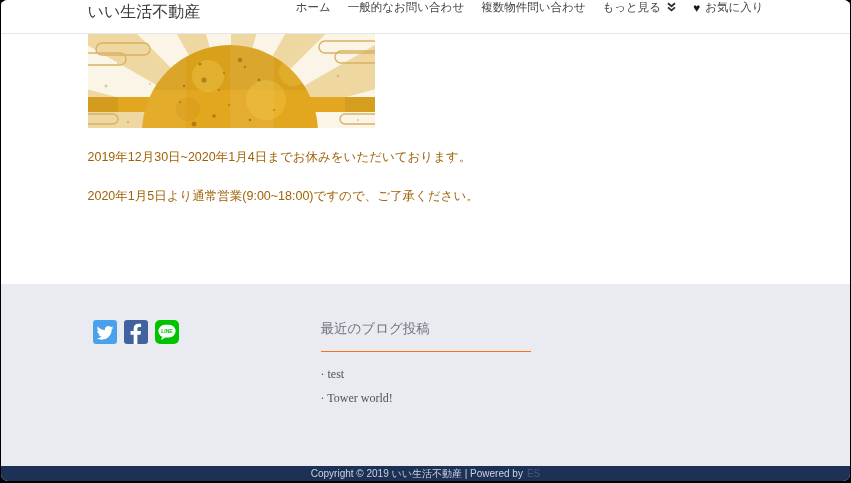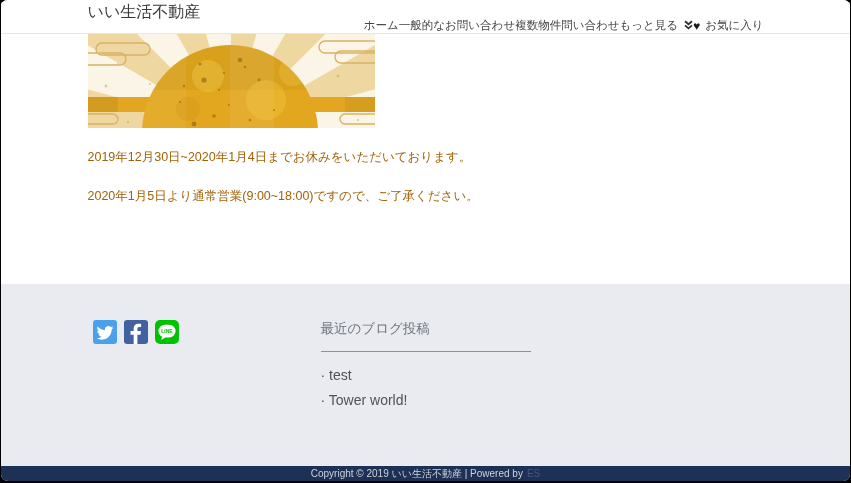--- a/index.html
+++ b/index.html
@@ -12,41 +12,41 @@
   .window { position:relative; width:851px; height:483px; background:#000; border-radius:8px; overflow:hidden; }
   .page { position:absolute; top:0; left:1px; right:1px; bottom:2px; background:#fff;
           border-radius:2px 2px 7px 7px; overflow:hidden; display:flex; flex-direction:column; }
 
   
   .site-header { flex:none; height:34px; background:#fff; border-bottom:1px solid #e6e6e6; }
   .header-inner { width:676px; margin:0 auto; height:100%; display:flex; justify-content:space-between; align-items:stretch; }
   .branding { padding-top:3px; cursor:pointer; }
   .site-title { font-size:16px; line-height:18px; color:#3a3a3a; font-weight:400;text-align:right; }
   .site-tagline { font-size:10.5px; line-height:11px; color:#8b8b8b; }
-  .main-nav { display:flex; align-items:flex-end; }
+  .main-nav { display:flex; align-items:flex-start; gap:17px; }
   .main-nav a { font-size:11.5px; color:#454545; text-decoration:none; display:flex; align-items:center; gap:5px; cursor:pointer; white-space:nowrap; }
   .chevrons { display:inline-block; margin-left:1px; }
   .heart-glyph { font-size:12px; color:#191919; line-height:1; }
 
   
   main { flex:none; height:250px; background:#fff; }
   .content-inner { width:676px; margin:0 auto; }
   .hero { width:287px; height:94px; display:block; }
   .post-title { font-size:16px; color:#2b2b2b; font-weight:700; margin:20px 0 0; }
   .post-para { font-size:12.5px; color:#a16207; margin:21px 0 0; line-height:1.4; }
 
   
   .site-footer { flex:1; background:#e9ebf0; }
   .footer-inner { width:676px; margin:0 auto; padding-top:36px; display:grid; grid-template-columns:210px 210px 210px; column-gap:23px; }
   .social-row { display:flex; gap:7px; padding-left:5px; }
   .social-link { display:block; width:24px; height:24px; cursor:pointer; }
   .social-link svg { display:block; }
   .recent-title { font-size:13.5px; font-weight:400; color:#6e747d; margin:0; padding-bottom:13px; border-bottom:1px solid #f97316; }
   .recent-list { list-style:none; margin:10px 0 0; padding:0; }
-  .recent-list li { font-size:14px; color:#4e535a; padding:4.5px 0; }
+  .recent-list li { font-size:12px; color:#4e535a; padding:4.5px 0;font-family:Liberation Serif, serif; }
   .recent-list li::before { content:"· "; color:#4e535a; }
   .recent-list a { color:#4e535a; text-decoration:none; cursor:pointer; }
 
   
   .bottom-bar { flex:none; height:15px; background:#1d3157; display:flex; align-items:center; justify-content:center; }
   .bottom-bar .copy { font-size:10px; color:#ccd2dd; margin-right:4px; }
   .bottom-bar .powered-link { font-size:10px; color:#44587f; text-decoration:none; cursor:pointer; }
 </style>
 </head>
 <body>

